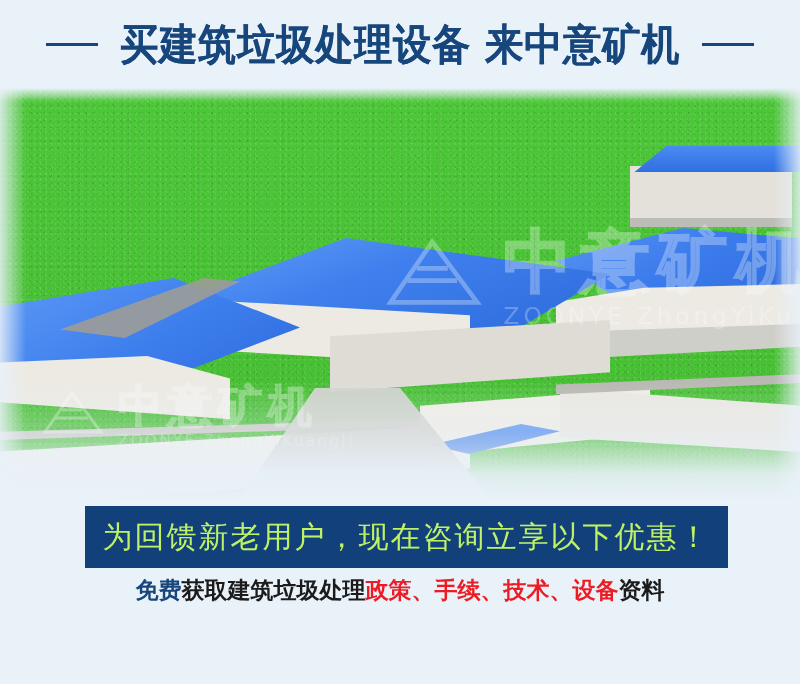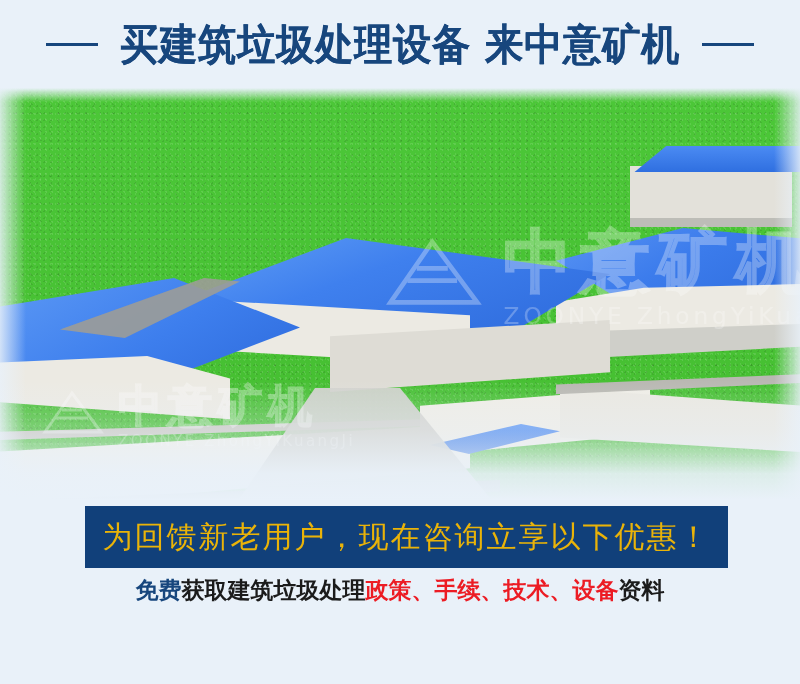--- a/index.html
+++ b/index.html
@@ -87,21 +87,21 @@
     color:#ffffff;opacity:.85;}
   .wm-tri{position:absolute;}
 
   
   .promo-box{
     position:absolute;left:85px;top:506px;width:643px;height:62px;
     background:#11407a;
     display:flex;align-items:center;justify-content:center;
   }
   .promo-box span{
-    color:#eab308;font-size:30px;font-weight:500;letter-spacing:2px;
+    color:#bef264;font-size:30px;font-weight:500;letter-spacing:2px;
     font-family:"DejaVu Sans","Liberation Sans",sans-serif;
     white-space:nowrap;
   }
 
   
   .offers{
     position:absolute;left:0;top:576px;width:800px;
     text-align:center;
   }
   .offer-line{

